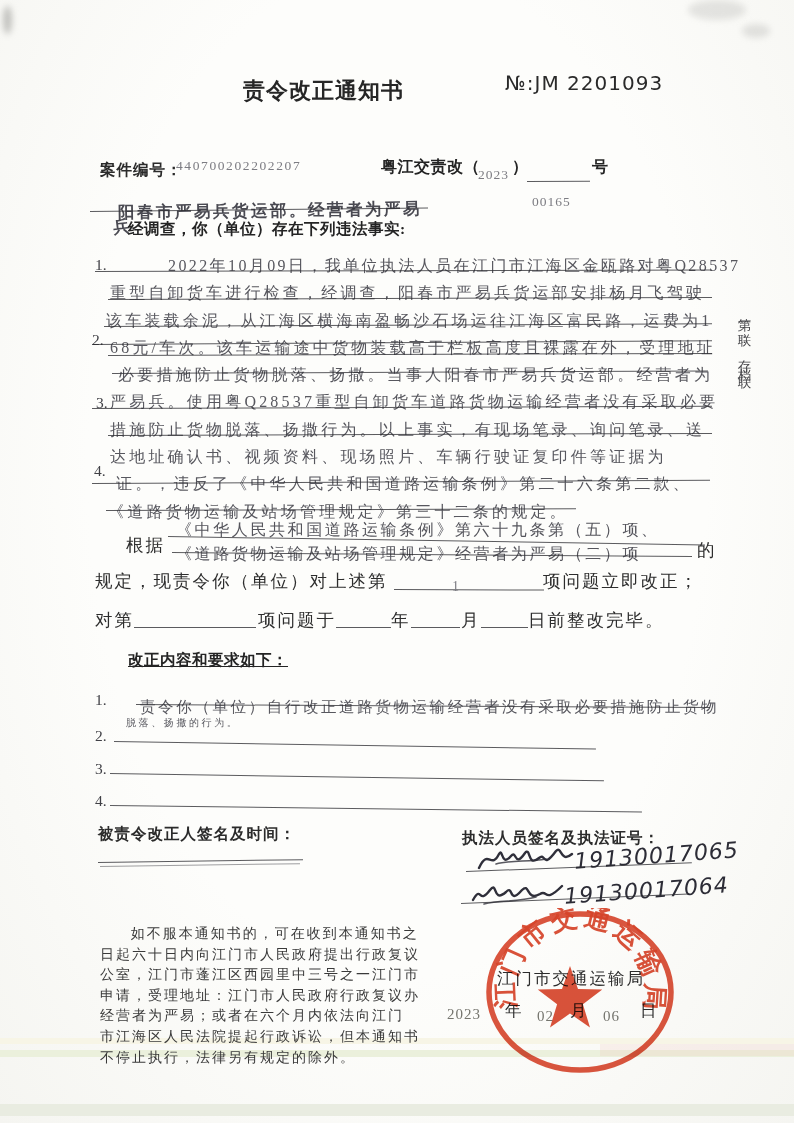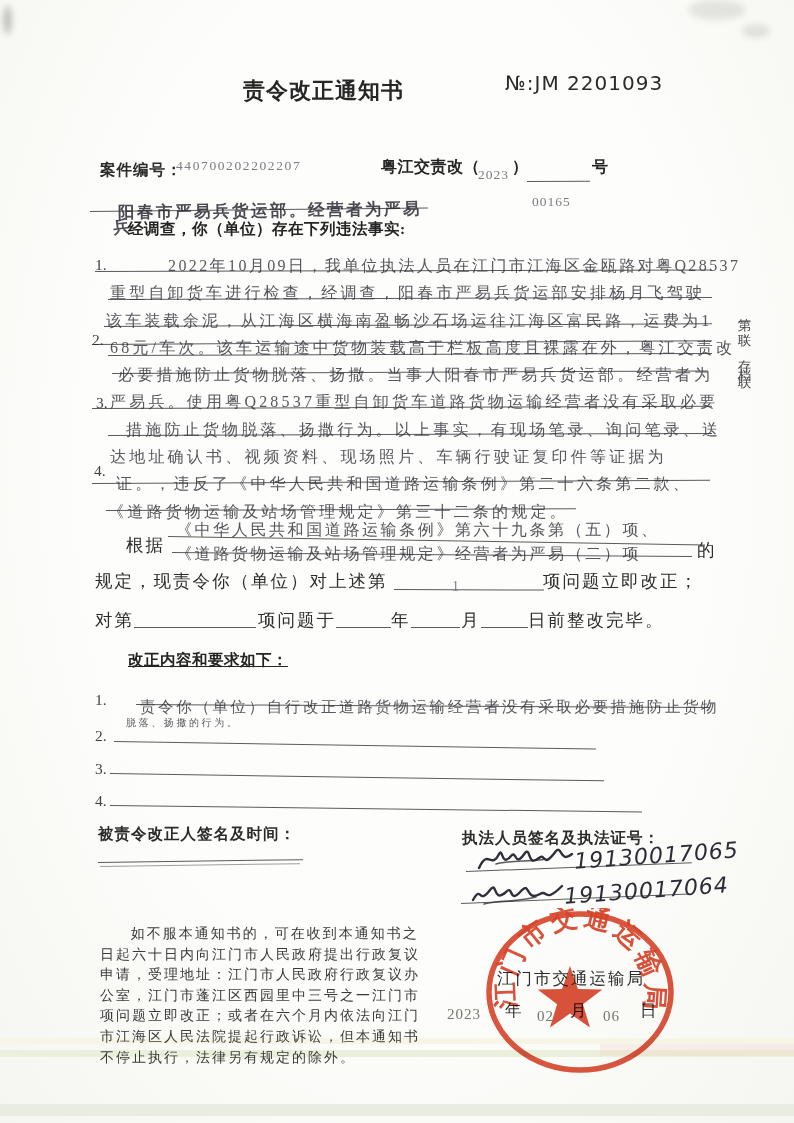--- a/index.html
+++ b/index.html
@@ -65,24 +65,24 @@
 <div class="abs formsm" style="left:128px;top:219px;">经调查，你（单位）存在下列违法事实:</div>
 
 <div class="abs num" style="left:95px;top:256px;">1.</div>
 <div class="abs num" style="left:92px;top:331px;">2.</div>
 <div class="abs num" style="left:96px;top:394px;">3.</div>
 <div class="abs num" style="left:94px;top:462px;">4.</div>
 
 <div class="abs typed" style="left:128px;top:256px;letter-spacing:2.4px;margin-left:40px;">2022年10月09日，我单位执法人员在江门市江海区金瓯路对粤Q28537</div>
 <div class="abs typed" style="left:110px;top:283px;">重型自卸货车进行检查，经调查，阳春市严易兵货运部安排杨月飞驾驶</div>
 <div class="abs typed" style="left:106px;top:311px;">该车装载余泥，从江海区横海南盈畅沙石场运往江海区富民路，运费为1</div>
-<div class="abs typed" style="left:110px;top:338px;">68元/车次。该车运输途中货物装载高于栏板高度且裸露在外，粤江交责改</div>
+<div class="abs typed" style="left:110px;top:338px;">68元/车次。该车运输途中货物装载高于栏板高度且裸露在外，受理地址</div>
 <div class="abs typed" style="left:118px;top:365px;">必要措施防止货物脱落、扬撒。当事人阳春市严易兵货运部。经营者为</div>
 <div class="abs typed" style="left:110px;top:392px;">严易兵。使用粤Q28537重型自卸货车道路货物运输经营者没有采取必要</div>
-<div class="abs typed" style="left:126px;top:420px;font-family:Liberation Serif, serif;">措施防止货物脱落、扬撒行为。以上事实，有现场笔录、询问笔录、送</div>
+<div class="abs typed" style="left:110px;top:420px;font-family:Liberation Serif, serif;">措施防止货物脱落、扬撒行为。以上事实，有现场笔录、询问笔录、送</div>
 <div class="abs typed" style="left:110px;top:447px;">达地址确认书、视频资料、现场照片、车辆行驶证复印件等证据为</div>
 <div class="abs typed" style="left:116px;top:474px;">证。，违反了《中华人民共和国道路运输条例》第二十六条第二款、</div>
 <div class="abs typed" style="left:108px;top:502px;">《道路货物运输及站场管理规定》第三十二条的规定。</div>
 
 <div class="rule" style="left:95px;top:271px;width:617px;transform:rotate(-0.15deg);"></div>
 <div class="rule" style="left:108px;top:299px;width:604px;transform:rotate(-0.2deg);"></div>
 <div class="rule" style="left:104px;top:326px;width:608px;transform:rotate(-0.25deg);"></div>
 <div class="rule" style="left:92px;top:344px;width:620px;transform:rotate(-0.35deg);"></div>
 <div class="rule" style="left:108px;top:355px;width:604px;transform:rotate(-0.2deg);"></div>
 <div class="rule" style="left:112px;top:373px;width:596px;transform:rotate(-0.25deg);"></div>
@@ -141,23 +141,23 @@
 <svg class="abs" style="left:468px;top:876px;" width="100" height="34" viewBox="0 0 100 34">
   <path d="M5,24 C14,8 10,30 22,14 C30,4 24,28 38,16 C46,8 40,30 54,14 C62,6 58,26 72,18 C80,13 76,28 94,10" fill="none" stroke="#2f2f3a" stroke-width="2.4" stroke-linecap="round"></path>
   <path d="M16,28 C32,24 50,26 68,21" fill="none" stroke="#2f2f3a" stroke-width="1.6" stroke-linecap="round" opacity=".8"></path>
 </svg>
 <div class="abs handnum" style="left:564px;top:878px;">19130017064</div>
 <div class="rule" style="left:461px;top:903px;width:228px;transform:rotate(-2.4deg);"></div>
 
 <div class="abs appeal" style="left:100px;top:924px;">
   <span class="first">如不服本通知书的，可在收到本通知书之</span>
   <span>日起六十日内向江门市人民政府提出行政复议</span>
+  <span>公室，江门市蓬江区西园里中三号之一江门市</span>
   <span>申请，受理地址：江门市人民政府行政复议办</span>
-  <span>公室，江门市蓬江区西园里中三号之一江门市</span>
-  <span>项问题立即改正；或者在六个月内依法向江门</span>
+  <span>经营者为严易；或者在六个月内依法向江门</span>
   <span>市江海区人民法院提起行政诉讼，但本通知书</span>
   <span>不停止执行，法律另有规定的除外。</span>
 </div>
 
 <div class="abs agency" style="left:497px;top:968px;">江门市交通运输局</div>
 <div class="abs dateval" style="left:447px;top:1006px;">2023</div>
 <div class="abs dateunit" style="left:505px;top:1000px;">年</div>
 <div class="abs dateval" style="left:537px;top:1008px;">02</div>
 <div class="abs dateunit" style="left:570px;top:1000px;">月</div>
 <div class="abs dateval" style="left:603px;top:1008px;">06</div>

